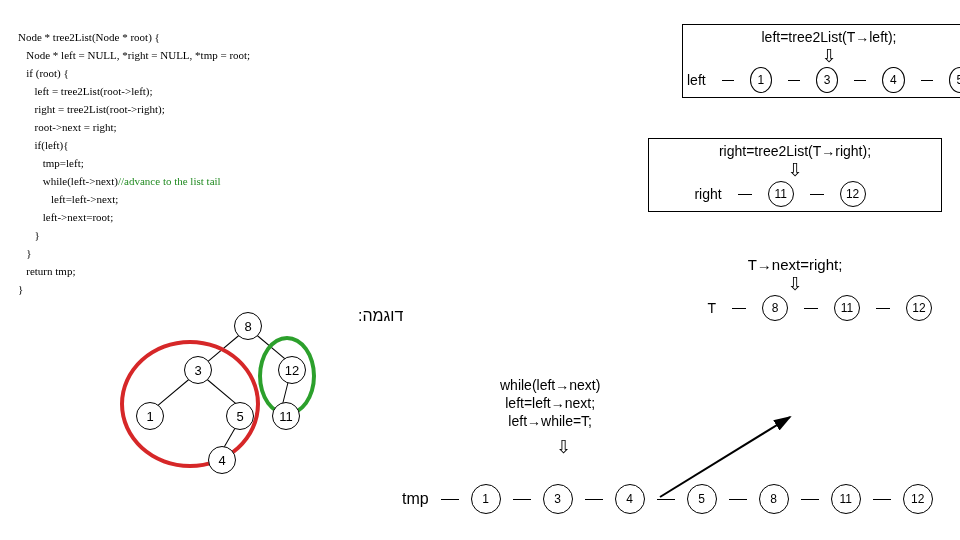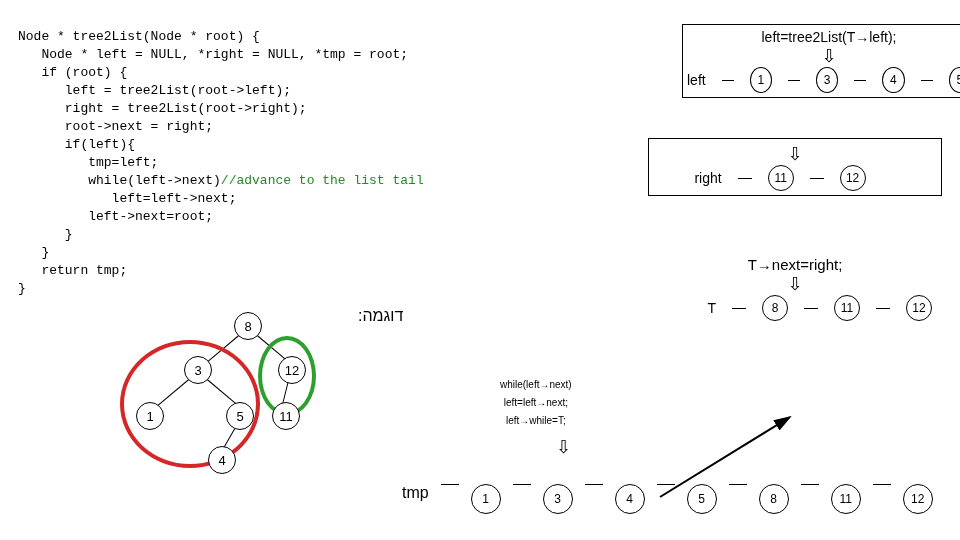--- a/index.html
+++ b/index.html
@@ -1,37 +1,37 @@
 <!DOCTYPE html>
 <html><head>
   <meta charset="utf-8">
   <style>
     * { margin: 0; padding: 0; box-sizing: border-box; }
     body { width: 960px; height: 540px; font-family: Arial, sans-serif; position: relative; background: white; }
-    .code-block { position: absolute; left: 18px; top: 28px; font-family: Liberation Mono, monospace; font-size: 13px; line-height: 18px; white-space: pre; }
+    .code-block { position: absolute; left: 18px; top: 28px; font-family: Liberation Serif, serif; font-size: 11px; line-height: 18px; white-space: pre; }
     .comment { color: #228B22; }
     .panel { position: absolute; border: 1px solid #000; padding: 4px; }
     .panel-title { text-align: center; font-size: 14px; margin-bottom: 2px; }
     .nodebox { display: flex; align-items: center; justify-content: center; gap: 16px; }
     .nodebox span.lab { font-size: 14px; }
     .circ { width: 26px; height: 26px; border: 1px solid #000; border-radius: 50%; display: flex; align-items: center; justify-content: center; font-size: 12px; background: white; position: relative; }
     .circ.big { width: 30px; height: 30px; }
     .link { width: 14px; height: 1px; background: #000; }
     .linkw { width: 18px; height: 1px; background: #000; }
     .down-arrow { text-align: center; font-size: 18px; line-height: 18px; margin: 2px 0; }
     .tree { position: absolute; }
     .tnode { width: 28px; height: 28px; border: 1px solid #000; border-radius: 50%; display: flex; align-items: center; justify-content: center; font-size: 13px; background: white; position: absolute; z-index: 3; }
     .edge { position: absolute; background: #000; height: 1px; transform-origin: left center; z-index: 1; }
     .ring { position: absolute; border-radius: 50%; z-index: 2; }
     .ring.red { border: 4px solid #d62728; }
     .ring.green { border: 4px solid #2ca02c; }
     .example-label { position: absolute; font-size: 16px; direction: rtl; }
-    .bottom-box { position: absolute; text-align: center; font-size: 10px; line-height: 18px; }
+    .bottom-box { position: absolute; text-align: center; font-size: 14px; line-height: 18px; }
     .arrow-svg { position: absolute; z-index: 5; }
-    .tmp-list { position: absolute; display: flex; gap: 12px; }
+    .tmp-list { position: absolute; display: flex; align-items: center; gap: 12px; }
   </style>
 </head>
 <body>
 
 <div class="code-block"><span>Node * tree2List(Node * root) {</span>
 <span>   Node * left = NULL, *right = NULL, *tmp = root;</span>
 <span>   if (root) {</span>
 <span>      left = tree2List(root-&gt;left);</span>
 <span>      right = tree2List(root-&gt;right);</span>
 <span>      root-&gt;next = right;</span>
@@ -55,20 +55,21 @@
     <div class="link"></div>
     <div class="circ">3</div>
     <div class="link"></div>
     <div class="circ">4</div>
     <div class="link"></div>
     <div class="circ">5</div>
   </div>
 </div>
 
 <div class="panel" style="left:648px; top:138px; width:294px;">
+  <div class="panel-title">right=tree2List(T→right);</div>
   <div class="down-arrow">⇩</div>
   <div class="nodebox" style="justify-content:center; padding-right:30px;">
     <span class="lab">right</span>
     <div class="link"></div>
     <div class="circ">11</div>
     <div class="link"></div>
     <div class="circ">12</div>
   </div>
 </div>
 

